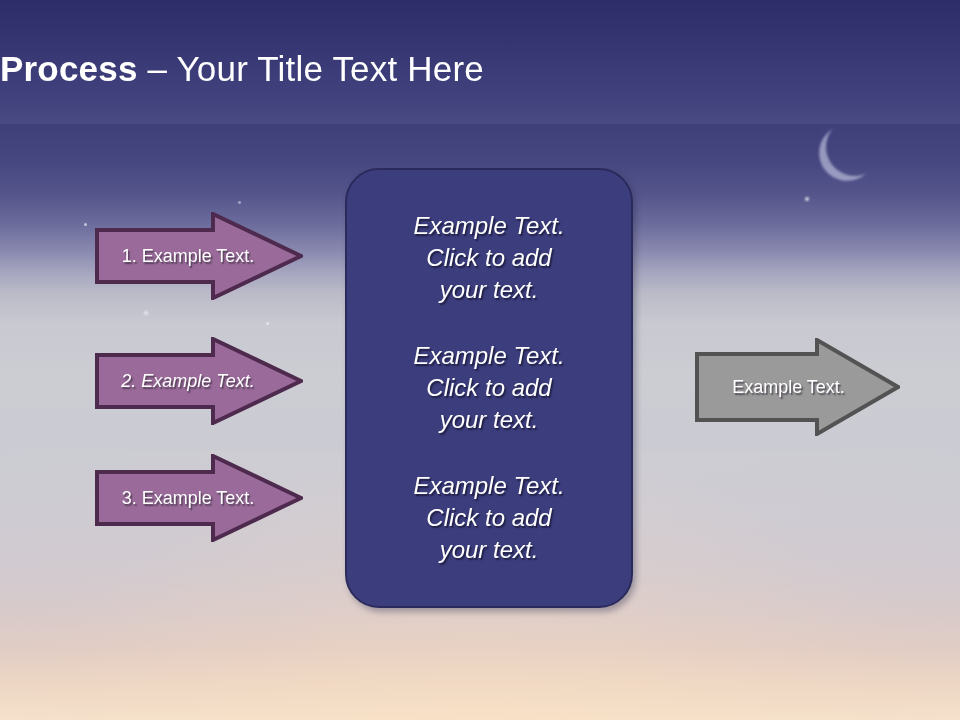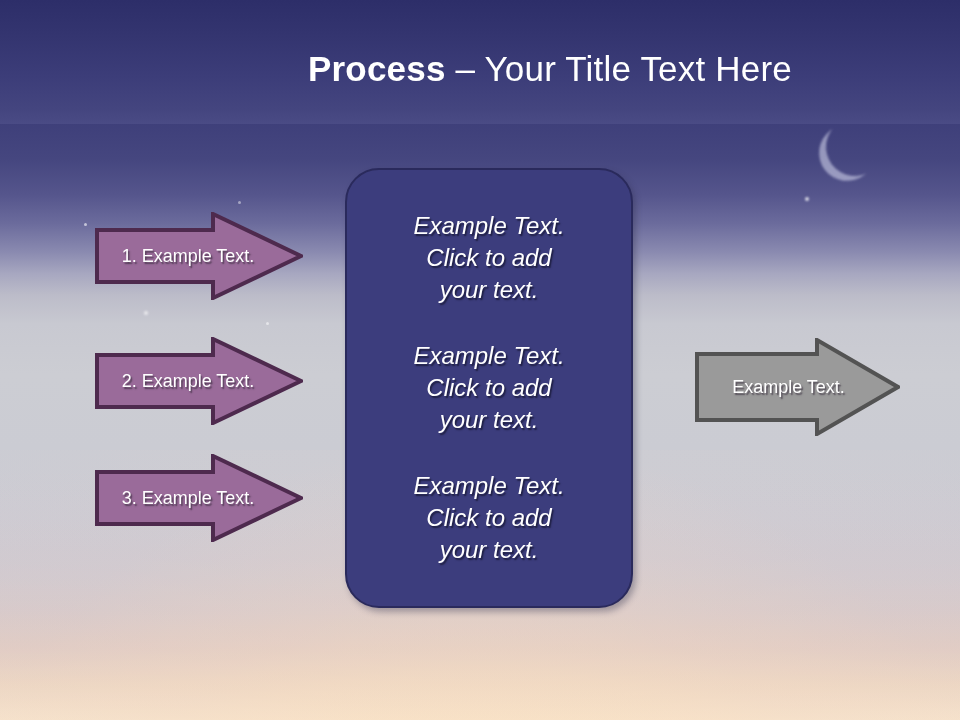--- a/index.html
+++ b/index.html
@@ -113,21 +113,21 @@
         #3c3d79 62%,
         #44457f 88%,
         #4a4b85 100%);
   }
 
   .title-text {
     position: absolute;
     left: 0;
     top: 48px;
     width: 792px;
-    text-align: right;
+    text-align: left;
     color: #ffffff;
     font-size: 35px;
     line-height: 42px;
     letter-spacing: 0.2px;
     white-space: nowrap;
   }
   .title-text .strong { font-weight: bold; }
   .title-text .rest { font-weight: normal; }
 
   
@@ -223,21 +223,21 @@
 your text.</div>
   </div>
 
   <div class="arrow purple" style="left:95px; top:212px; width:208px; height:88px;">
     <svg class="shape" viewBox="0 0 208 88" preserveAspectRatio="none">
       <polygon points="2,18 118,18 118,2 206,44 118,86 118,70 2,70" fill="#9a6b9a" stroke="#4e2a4e" stroke-width="4" stroke-linejoin="miter"></polygon>
     </svg>
     <div class="label">1. Example Text.</div>
   </div>
 
-  <div class="arrow purple" style="left:95px; top:337px; width:208px; height:88px;">
+  <div class="arrow purple" style="left:95px; top:337px; width:208px; height:88px;font-style:italic;">
     <svg class="shape" viewBox="0 0 208 88" preserveAspectRatio="none">
       <polygon points="2,18 118,18 118,2 206,44 118,86 118,70 2,70" fill="#9a6b9a" stroke="#4e2a4e" stroke-width="4" stroke-linejoin="miter"></polygon>
     </svg>
     <div class="label">2. Example Text.</div>
   </div>
 
   <div class="arrow purple" style="left:95px; top:454px; width:208px; height:88px;">
     <svg class="shape" viewBox="0 0 208 88" preserveAspectRatio="none">
       <polygon points="2,18 118,18 118,2 206,44 118,86 118,70 2,70" fill="#9a6b9a" stroke="#4e2a4e" stroke-width="4" stroke-linejoin="miter"></polygon>
     </svg>

